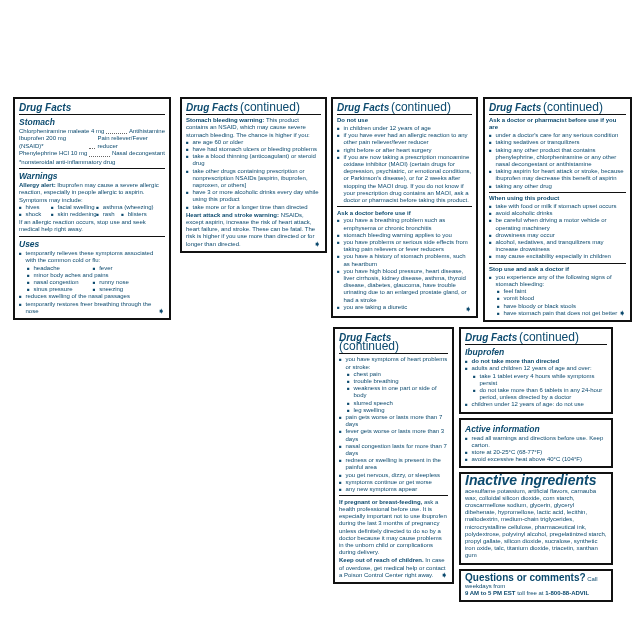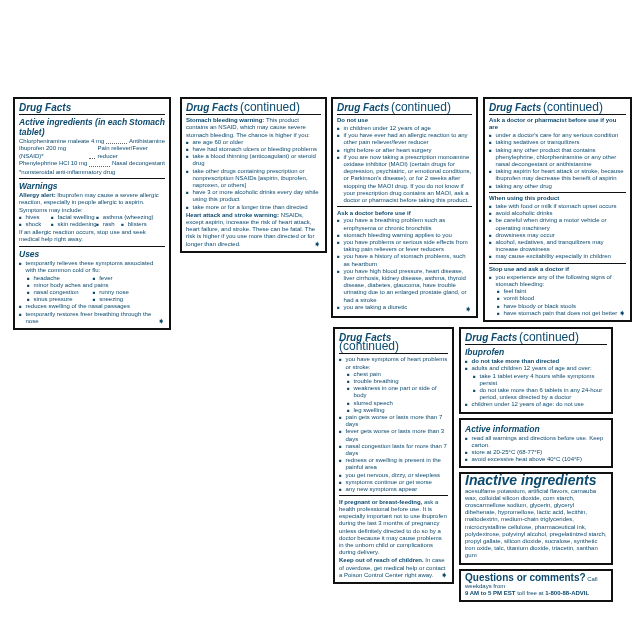--- a/index.html
+++ b/index.html
@@ -42,21 +42,20 @@
 </head>
 <body>
 
 <div id="canvas">
 
   <div class="panel" style="left:13px;top:97px;width:158px;min-height:205px;">
     <div class="titlerow">
       <span class="dftitle">Drug Facts</span>
     </div>
     <div class="acthead">
-      <span>Active ingredients (in each tablet)</span>
       <span>Stomach</span>
     </div>
     <div class="ingrow">
       <span>Chlorpheniramine maleate 4 mg</span>
       <span class="dots"></span>
       <span>Antihistamine</span>
     </div>
     <div class="ingrow">
       <span>Ibuprofen 200 mg (NSAID)*</span>
       <span class="dots"></span>

